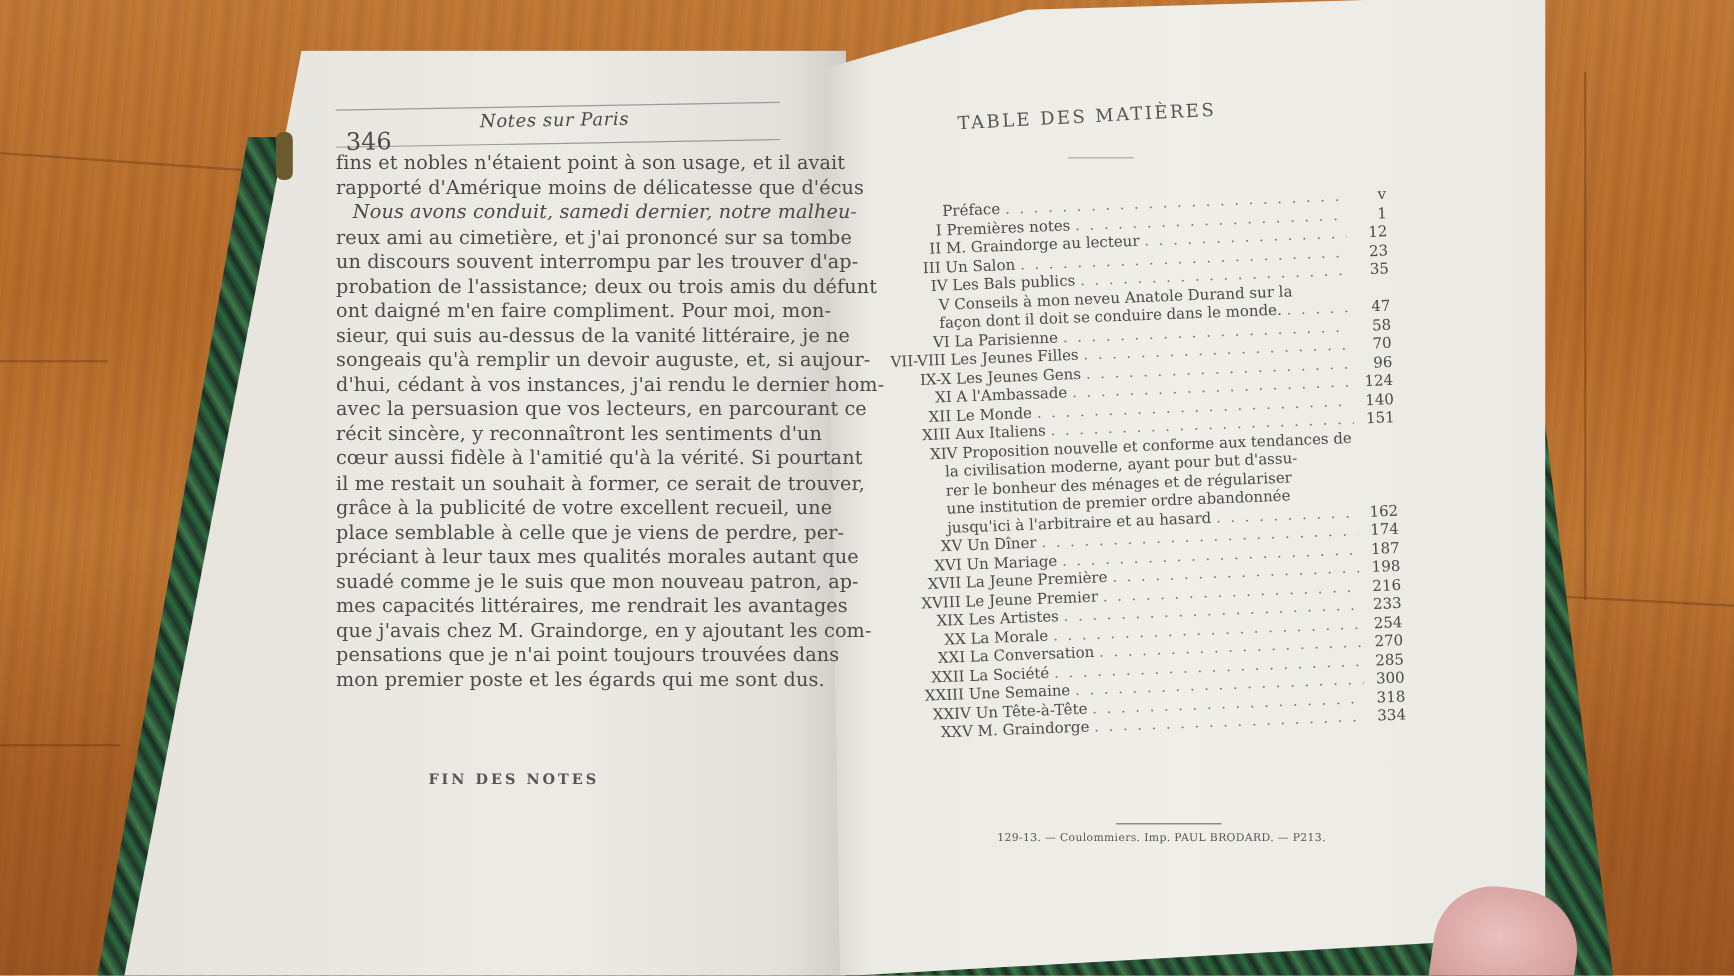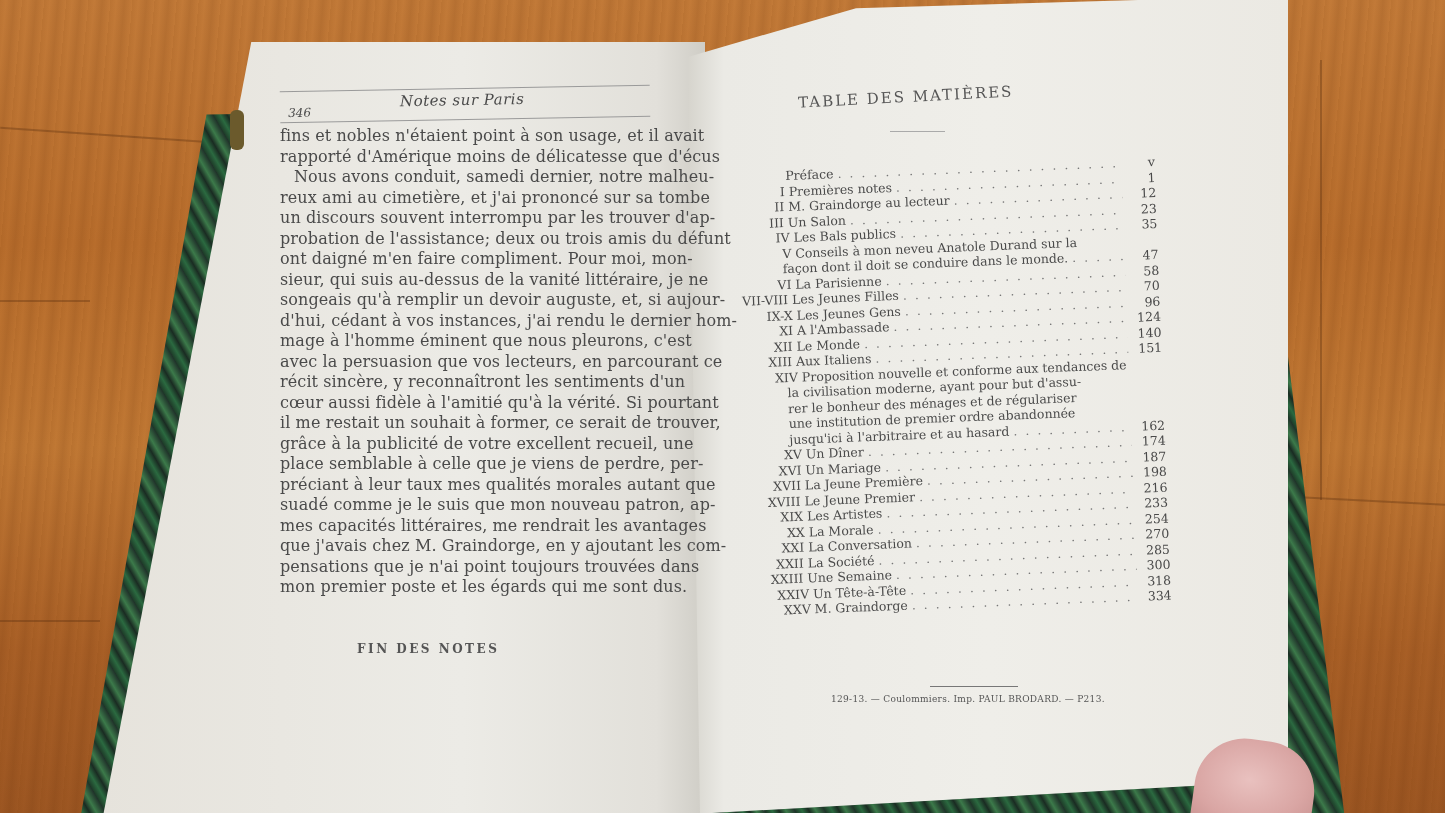--- a/index.html
+++ b/index.html
@@ -37,21 +37,21 @@
       clip-path: polygon(0% 0%, 28% 0%, 100% 100%, 70% 100%);
     }
     .thumb {
       position: absolute; left: 1195px; top: 740px; width: 120px; height: 90px;
       background: radial-gradient(ellipse at 45% 45%, #e9c1bf 0%, #d9a5a3 60%, #c48e8c 100%);
       border-radius: 50px 50px 0 0; transform: rotate(8deg);
     }
     
     .left-content { position: absolute; left: 280px; top: 88px; width: 370px; color: #4a4a4a; }
     .running-head { position: relative; height: 30px; border-top: 1px solid #9a9a9a; border-bottom: 1px solid #9a9a9a; margin-bottom: 6px; transform: rotate(-1deg); }
-    .running-head .pg { position: absolute; left: 8px; top: 14px; font-style: italic; font-size: 12px; }
+    .running-head .pg { position: absolute; left: 8px; top: 14px; font-size: 20px; }
     .running-head .ttl { position: absolute; left: 120px; top: 2px; font-style: italic; font-size: 15px; letter-spacing: 0.5px; }
     .body-line { font-size: 16px; line-height: 20.5px; white-space: nowrap; text-align: justify; letter-spacing: 0.1px; }
     .fin { position: absolute; left: 357px; top: 642px; font-size: 12px; letter-spacing: 2.5px; color: #555; font-weight: bold; }
     
     .toc-title { position: absolute; left: 798px; top: 88px; font-size: 15px; letter-spacing: 2px; color: #555; transform: rotate(-3deg); }
     .toc-rule { position: absolute; left: 890px; top: 131px; width: 55px; height: 1px; background: #aaa; }
     .toc { position: absolute; left: 735px; top: 170px; width: 420px; color: #4a4a4a; transform: rotate(-2.2deg); transform-origin: top left; }
     .toc-row { display: flex; align-items: baseline; font-size: 12.5px; line-height: 15.5px; }
     .toc-row .lbl { white-space: nowrap; }
     .toc-row .dots { flex: 1; overflow: hidden; white-space: nowrap; margin: 0 4px; letter-spacing: 2px; color: #777; }
@@ -76,29 +76,28 @@
 <div class="page-right"></div>
 
 <div class="left-content">
   <div class="running-head">
     <span class="pg">346</span>
     <span class="ttl">Notes sur Paris</span>
   </div>
   <div id="left-lines">
       <div class="body-line">fins et nobles n'étaient point à son usage, et il avait</div>
       <div class="body-line">rapporté d'Amérique moins de délicatesse que d'écus</div>
-      <div class="body-line" style="padding-left: 14px;">Nous avons conduit, samedi dernier, notre malheu-</div>
+      <div class="body-line" style="padding-left: 14px; font-style: italic;">Nous avons conduit, samedi dernier, notre malheu-</div>
       <div class="body-line">reux ami au cimetière, et j'ai prononcé sur sa tombe</div>
       <div class="body-line">un discours souvent interrompu par les trouver d'ap-</div>
       <div class="body-line">probation de l'assistance; deux ou trois amis du défunt</div>
       <div class="body-line">ont daigné m'en faire compliment. Pour moi, mon-</div>
       <div class="body-line">sieur, qui suis au-dessus de la vanité littéraire, je ne</div>
       <div class="body-line">songeais qu'à remplir un devoir auguste, et, si aujour-</div>
       <div class="body-line">d'hui, cédant à vos instances, j'ai rendu le dernier hom-</div>
-      <div class="body-line">mage à l'homme éminent que nous pleurons, c'est</div>
       <div class="body-line">avec la persuasion que vos lecteurs, en parcourant ce</div>
       <div class="body-line">récit sincère, y reconnaîtront les sentiments d'un</div>
       <div class="body-line">cœur aussi fidèle à l'amitié qu'à la vérité. Si pourtant</div>
       <div class="body-line">il me restait un souhait à former, ce serait de trouver,</div>
       <div class="body-line">grâce à la publicité de votre excellent recueil, une</div>
       <div class="body-line">place semblable à celle que je viens de perdre, per-</div>
       <div class="body-line">préciant à leur taux mes qualités morales autant que</div>
       <div class="body-line">suadé comme je le suis que mon nouveau patron, ap-</div>
       <div class="body-line">mes capacités littéraires, me rendrait les avantages</div>
       <div class="body-line">que j'avais chez M. Graindorge, en y ajoutant les com-</div>

